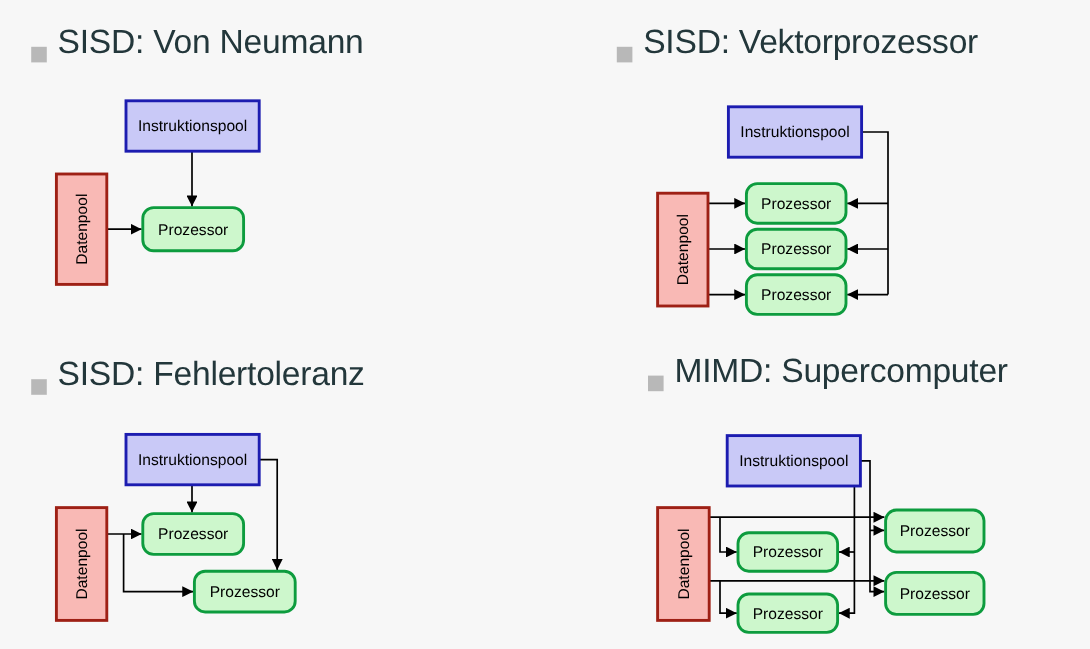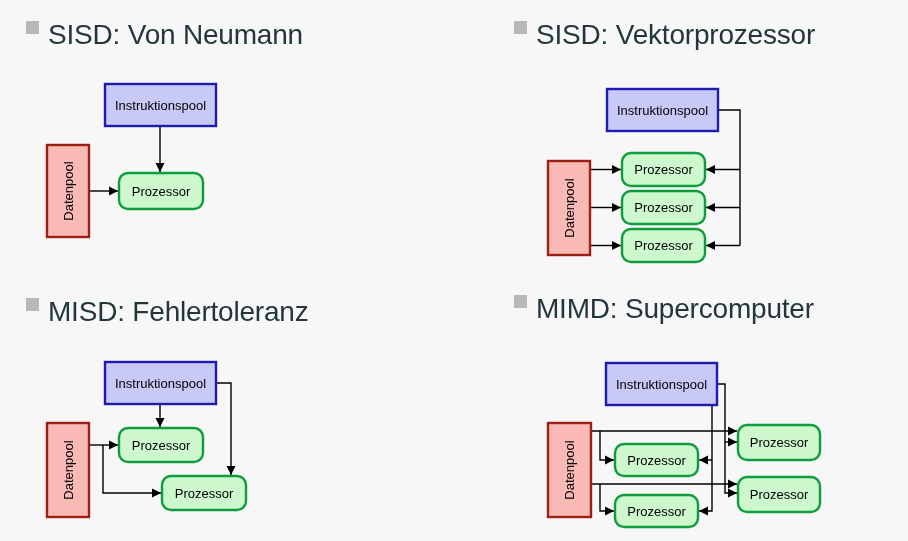--- a/index.html
+++ b/index.html
@@ -7,21 +7,21 @@
     --instruction_fill:#c9c9f7; --instruction_border:#1c1cb0;
     --data_fill:#f9b9b5; --data_border:#9e2015;
     --processor_fill:#cdf7cc; --processor_border:#0d9c3e; --arrow:#000000;
   }
   html,body{margin:0;padding:0;}
   body{
     width:908px;height:541px;overflow:hidden;position:relative;
     background:var(--background);
     font-family:"Liberation Sans", sans-serif;
   }
-  .title{position:absolute;display:flex;align-items:flex-start;gap:9px;}
+  .title{position:absolute;display:flex;align-items:flex-end;gap:9px;}
   .bullet{width:13px;height:13px;background:var(--bullet);flex:0 0 auto;margin-top:3px;}
   .title-text{font-size:28px;line-height:34px;color:var(--title_text);letter-spacing:-0.2px;white-space:nowrap;}
   .diagram{position:absolute;}
   .box-instr{fill:var(--instruction_fill);stroke:var(--instruction_border);stroke-width:2.4;}
   .box-data{fill:var(--data_fill);stroke:var(--data_border);stroke-width:2.4;}
   .box-proc{fill:var(--processor_fill);stroke:var(--processor_border);stroke-width:2.4;}
   .lbl{font-size:13px;fill:#000;font-family:"Liberation Sans",sans-serif;}
   .wire{stroke:var(--arrow);stroke-width:1.4;fill:none;}
 </style>
 </head>
@@ -38,23 +38,23 @@
 <div class="title" style="left:26px;top:18px">
   <span class="bullet"></span>
   <span class="title-text">SISD: Von Neumann</span>
 </div>
 <div class="title" style="left:514px;top:18px">
   <span class="bullet"></span>
   <span class="title-text">SISD: Vektorprozessor</span>
 </div>
 <div class="title" style="left:26px;top:295px">
   <span class="bullet"></span>
-  <span class="title-text">MISD: Fehlertoleranz</span>
+  <span class="title-text">SISD: Fehlertoleranz</span>
 </div>
-<div class="title" style="left:514px;top:292px">
+<div class="title" style="left:540px;top:292px">
   <span class="bullet"></span>
   <span class="title-text">MIMD: Supercomputer</span>
 </div>
 
 <svg class="diagram" style="left:40px;top:78px" width="180" height="168" viewBox="0 0 180 168">
   <line class="wire" x1="120" y1="48" x2="120" y2="94" marker-end="url(#ah)"></line>
   <line class="wire" x1="49" y1="113" x2="78" y2="113" marker-end="url(#ah)"></line>
   <rect class="box-instr" x="65" y="6" width="111" height="42"></rect>
   <text class="lbl" x="120.5" y="27" text-anchor="middle" dominant-baseline="central">Instruktionspool</text>
   <rect class="box-data" x="7" y="67" width="42" height="92"></rect>

